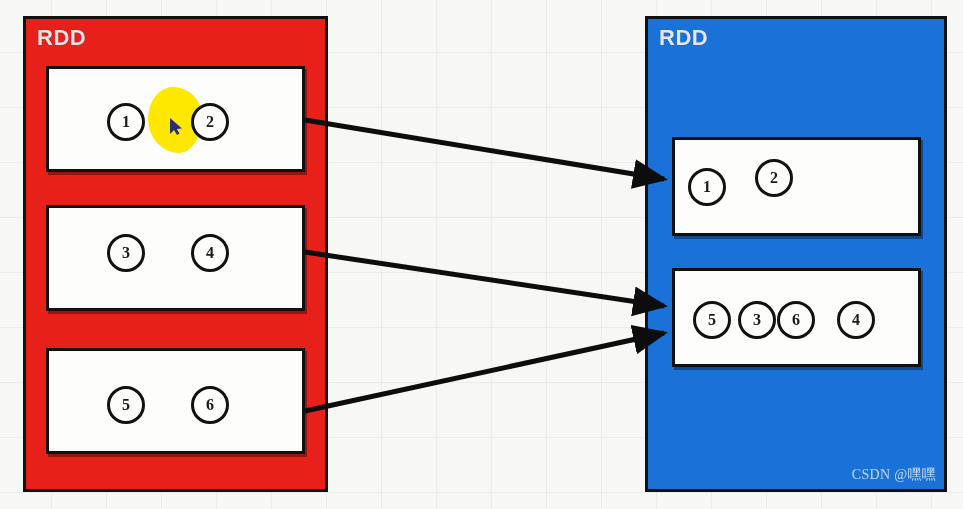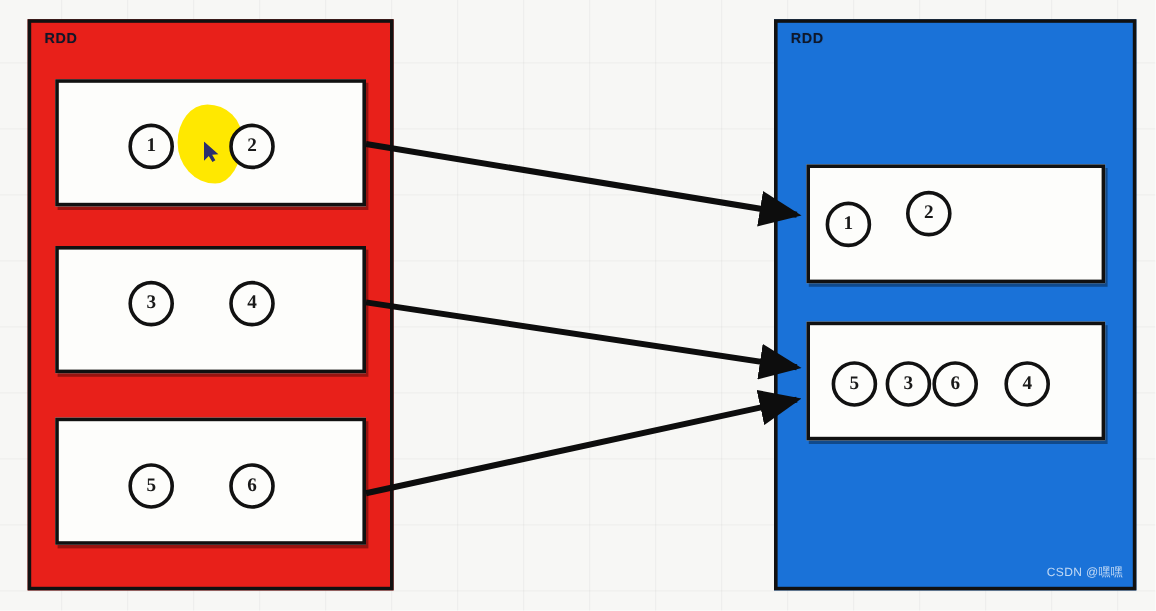--- a/index.html
+++ b/index.html
@@ -38,22 +38,22 @@
     left: 645px;
     top: 16px;
     width: 302px;
     height: 476px;
     background: #1a72d8;
   }
   .rdd-label {
     position: absolute;
     left: 11px;
     top: 6px;
-    color: #0f172a;
-    font-size: 12px;
+    color: #e5e5e5;
+    font-size: 22px;
     font-weight: bold;
     letter-spacing: 0.5px;
     font-family: "Liberation Sans", sans-serif;
     text-shadow: 0 0 1px rgba(0,0,0,0.25);
     user-select: none;
     text-align: right;
   }
 
   
   .partition {
@@ -112,23 +112,23 @@
     width: 963px;
     height: 509px;
     pointer-events: none;
   }
 
   
   #watermark {
     position: absolute;
     right: 8px;
     bottom: 5px;
-    font-size: 10px;
+    font-size: 14px;
     color: rgba(255,255,255,0.72);
-    font-family: Liberation Sans, sans-serif;
+    font-family: Liberation Serif, serif;
     letter-spacing: 0.3px;
     user-select: none;
   }
 </style>
 </head>
 <body>
 
 <div id="canvas">
 
   <div class="rdd-box" id="rdd-source">

